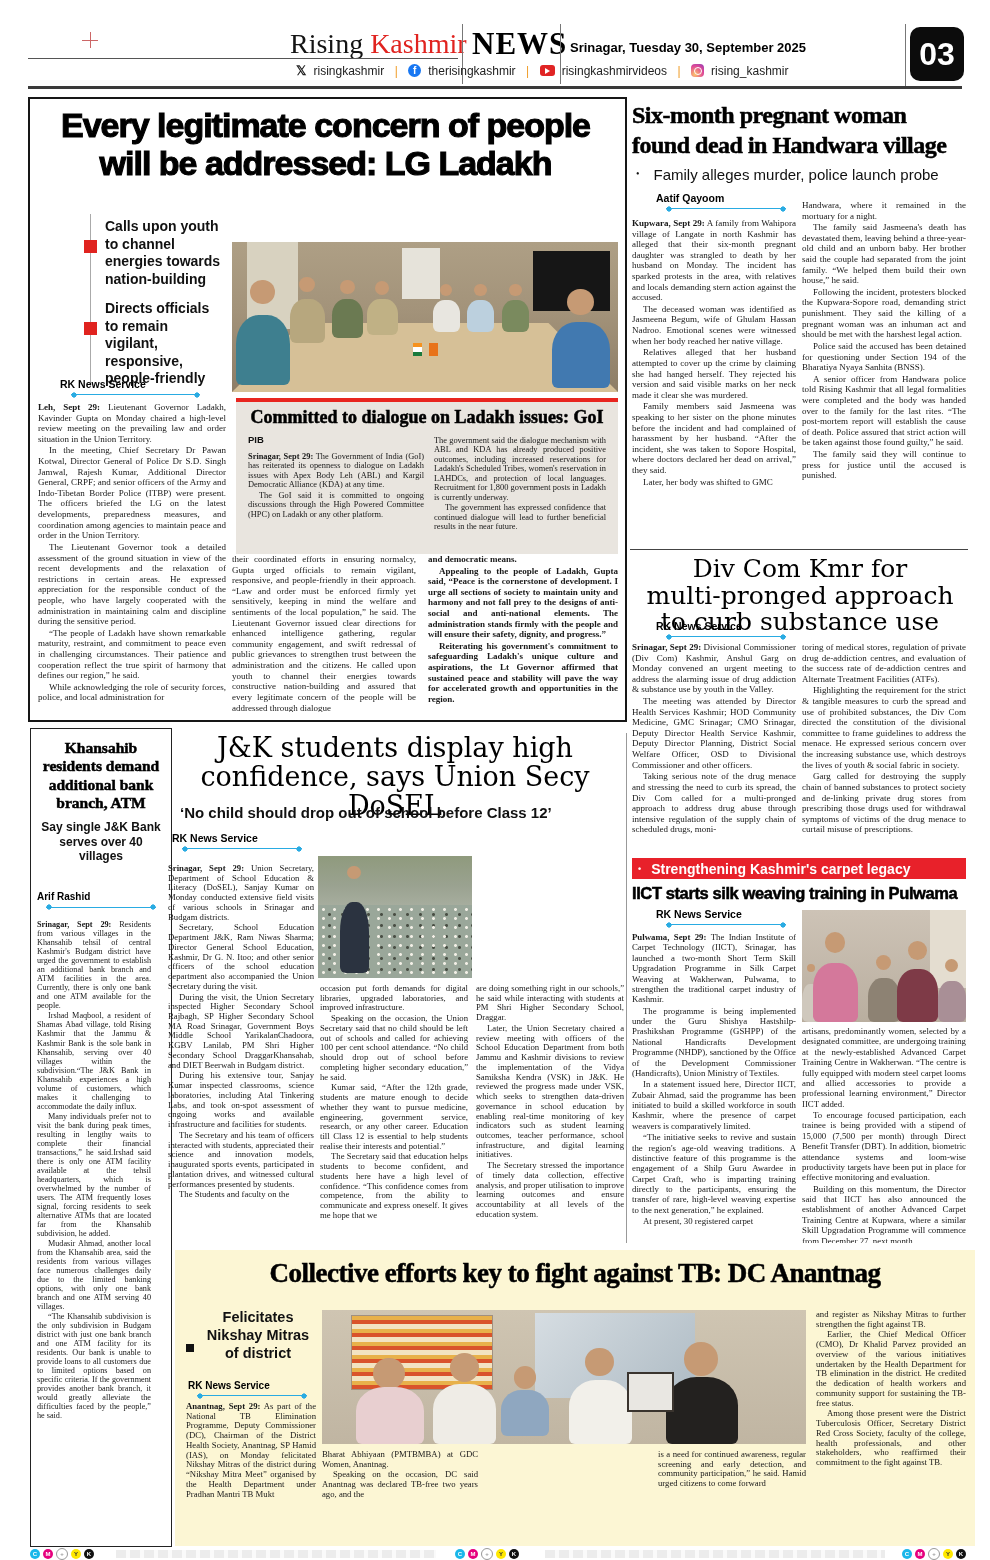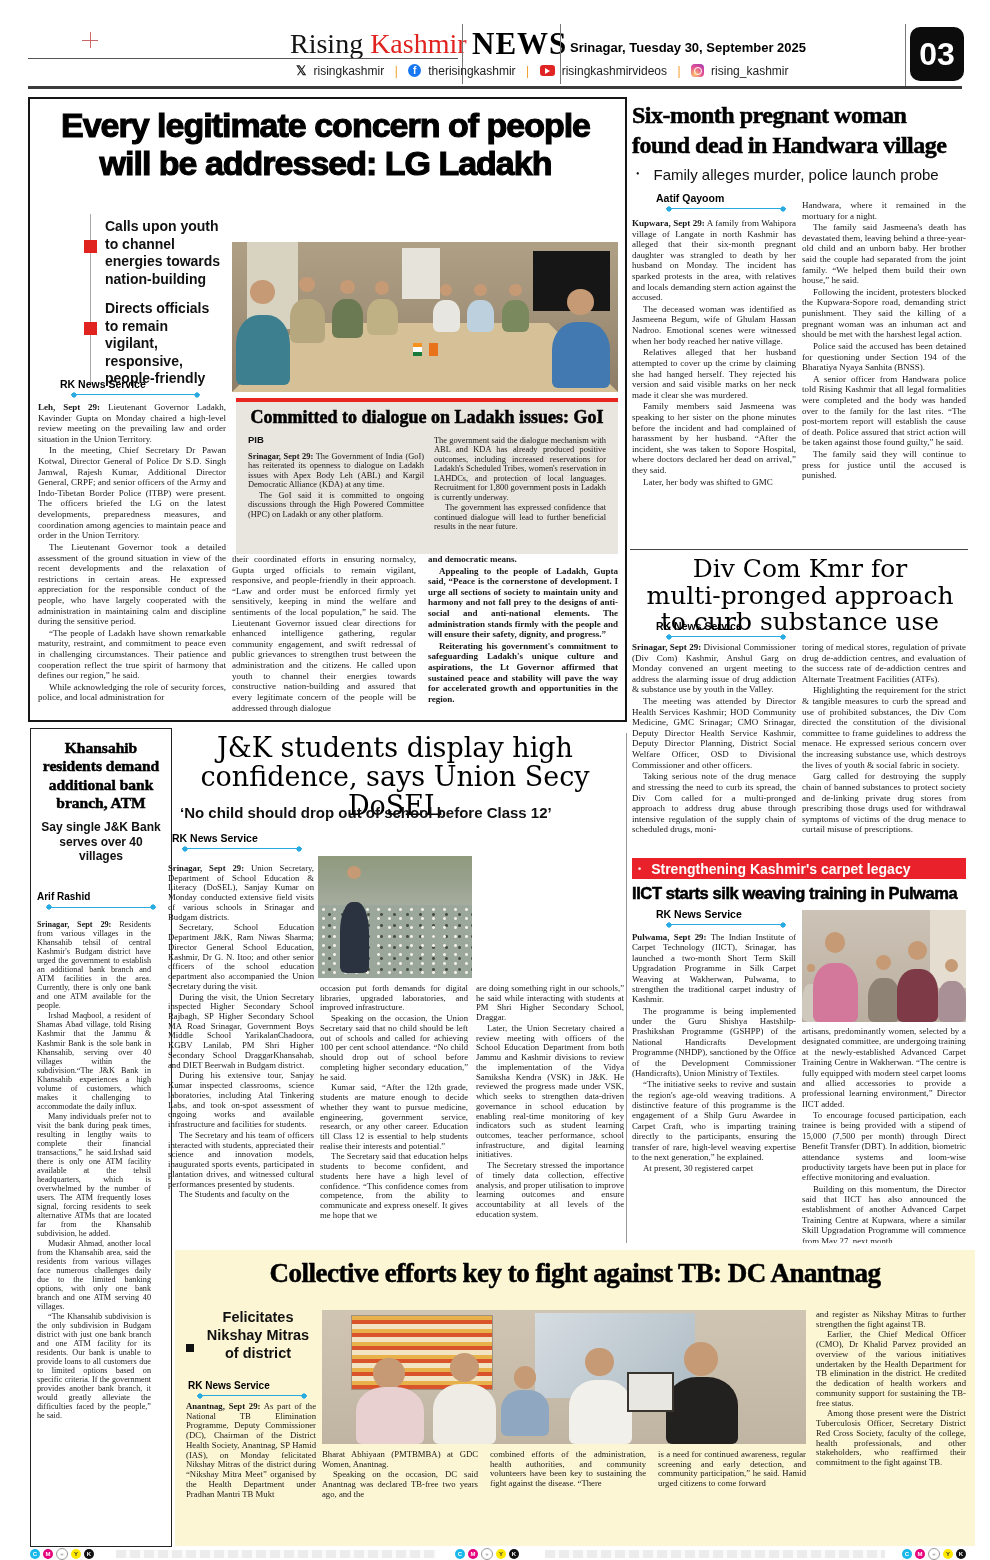--- a/index.html
+++ b/index.html
@@ -206,27 +206,28 @@
     <div class="pers" style="left:0;bottom:0;width:11%;height:52%;--shirt:#cfc8bd;"></div>
     <div class="pers" style="left:7%;bottom:0;width:27%;height:80%;--shirt:#d4789b;"></div>
     <div class="pers" style="left:40%;bottom:0;width:20%;height:60%;--shirt:#8d8273;"></div>
     <div class="pers" style="left:58%;bottom:0;width:25%;height:72%;--shirt:#7e3a47;"></div>
     <div class="pers" style="right:0;bottom:0;width:17%;height:56%;--shirt:#a98f96;"></div>
   </div>
 
   <div class="col bodytext" style="left:632px;top:932px;width:164px;height:311px;font-size:8.8px;">
       <p class="para"><b>Pulwama, Sept 29:</b> The Indian Institute of Carpet Technology (IICT), Srinagar, has launched a two-month Short Term Skill Upgradation Programme in Silk Carpet Weaving at Wakherwan, Pulwama, to strengthen the traditional carpet industry of Kashmir.</p>
       <p class="para">The programme is being implemented under the Guru Shishya Hastshilp-Prashikshan Programme (GSHPP) of the National Handicrafts Development Programme (NHDP), sanctioned by the Office of the Development Commissioner (Handicrafts), Union Ministry of Textiles.</p>
+      <p class="para">In a statement issued here, Director IICT, Zubair Ahmad, said the programme has been initiated to build a skilled workforce in south Kashmir, where the presence of carpet weavers is comparatively limited.</p>
       <p class="para">“The initiative seeks to revive and sustain the region's age-old weaving traditions. A distinctive feature of this programme is the engagement of a Shilp Guru Awardee in Carpet Craft, who is imparting training directly to the participants, ensuring the transfer of rare, high-level weaving expertise to the next generation,” he explained.</p>
       <p class="para">At present, 30 registered carpet</p>
     </div>
   <div class="col bodytext" style="left:802px;top:1026px;width:164px;height:217px;font-size:8.8px;">
       <p class="para">artisans, predominantly women, selected by a designated committee, are undergoing training at the newly-established Advanced Carpet Training Centre in Wakherwan. “The centre is fully equipped with modern steel carpet looms and allied accessories to provide a professional learning environment,” Director IICT added.</p>
       <p class="para">To encourage focused participation, each trainee is being provided with a stipend of 15,000 (7,500 per month) through Direct Benefit Transfer (DBT). In addition, biometric attendance systems and loom-wise productivity targets have been put in place for effective monitoring and evaluation.</p>
-      <p class="para">Building on this momentum, the Director said that IICT has also announced the establishment of another Advanced Carpet Training Centre at Kupwara, where a similar Skill Upgradation Programme will commence from May 27, next month.</p>
+      <p class="para">Building on this momentum, the Director said that IICT has also announced the establishment of another Advanced Carpet Training Centre at Kupwara, where a similar Skill Upgradation Programme will commence from December 27, next month.</p>
     </div>
 
   <div class="abs" style="left:626px;top:733px;width:1px;height:510px;background:#999;"></div>
 
   <div class="abs" style="left:30px;top:728px;width:128px;height:805px;border:1.5px solid #222;padding:6px 6px;">
     <div class="hl-serif-heavy pre" style="font-size:15.5px;line-height:1.18;text-align:center;margin-top:4px;">Khansahib
 residents demand
 additional bank
 branch, ATM</div>
     <div class="subhead-sans pre" style="font-size:12px;line-height:1.2;text-align:center;margin-top:8px;">Say single J&amp;K Bank
@@ -303,23 +304,20 @@
     <div class="pers" style="left:37%;bottom:6%;width:10%;height:52%;--shirt:#8fa7c0;"></div>
     <div class="pers" style="left:51%;bottom:0;width:13%;height:72%;--shirt:#f2f0ea;"></div>
     <div class="pers" style="left:71%;bottom:0;width:15%;height:76%;--shirt:#23211f;"></div>
     <div style="left:63%;bottom:24%;width:9%;height:27%;background:#e9e7e2;border:2px solid #3a342e;"></div>
   </div>
 
   <div class="col mid" style="left:322px;top:1450px;width:156px;height:90px;">
       <p class="para">Bharat Abhiyaan (PMTBMBA) at GDC Women, Anantnag.</p>
       <p class="para">Speaking on the occasion, DC said Anantnag was declared TB-free two years ago, and the</p>
     </div>
-  <div class="col mid" style="left:490px;top:1450px;width:156px;height:90px;">
-      <p class="para">combined efforts of the administration, health authorities, and community volunteers have been key to sustaining the fight against the disease.  “There</p>
-    </div>
   <div class="col mid" style="left:658px;top:1450px;width:148px;height:90px;">
       <p class="para">is a need for continued awareness, regular screening and early detection, and community participation,” he said. Hamid urged citizens to come forward</p>
     </div>
   <div class="col mid" style="left:816px;top:1310px;width:150px;height:230px;">
       <p class="para">and register as Nikshay Mitras to further strengthen the fight against TB.</p>
       <p class="para">Earlier, the Chief Medical Officer (CMO), Dr Khalid Parvez provided an overview of the various initiatives undertaken by the Health Department for TB elimination in the district. He credited the dedication of health workers and community support for sustaining the TB-free status.</p>
       <p class="para">Among those present were the District Tuberculosis Officer, Secretary District Red Cross Society, faculty of the college, health professionals, and other stakeholders, who reaffirmed their commitment to the fight against TB.</p>
     </div>
 
   <div class="regmark" style="left:30px;top:1548px;">

